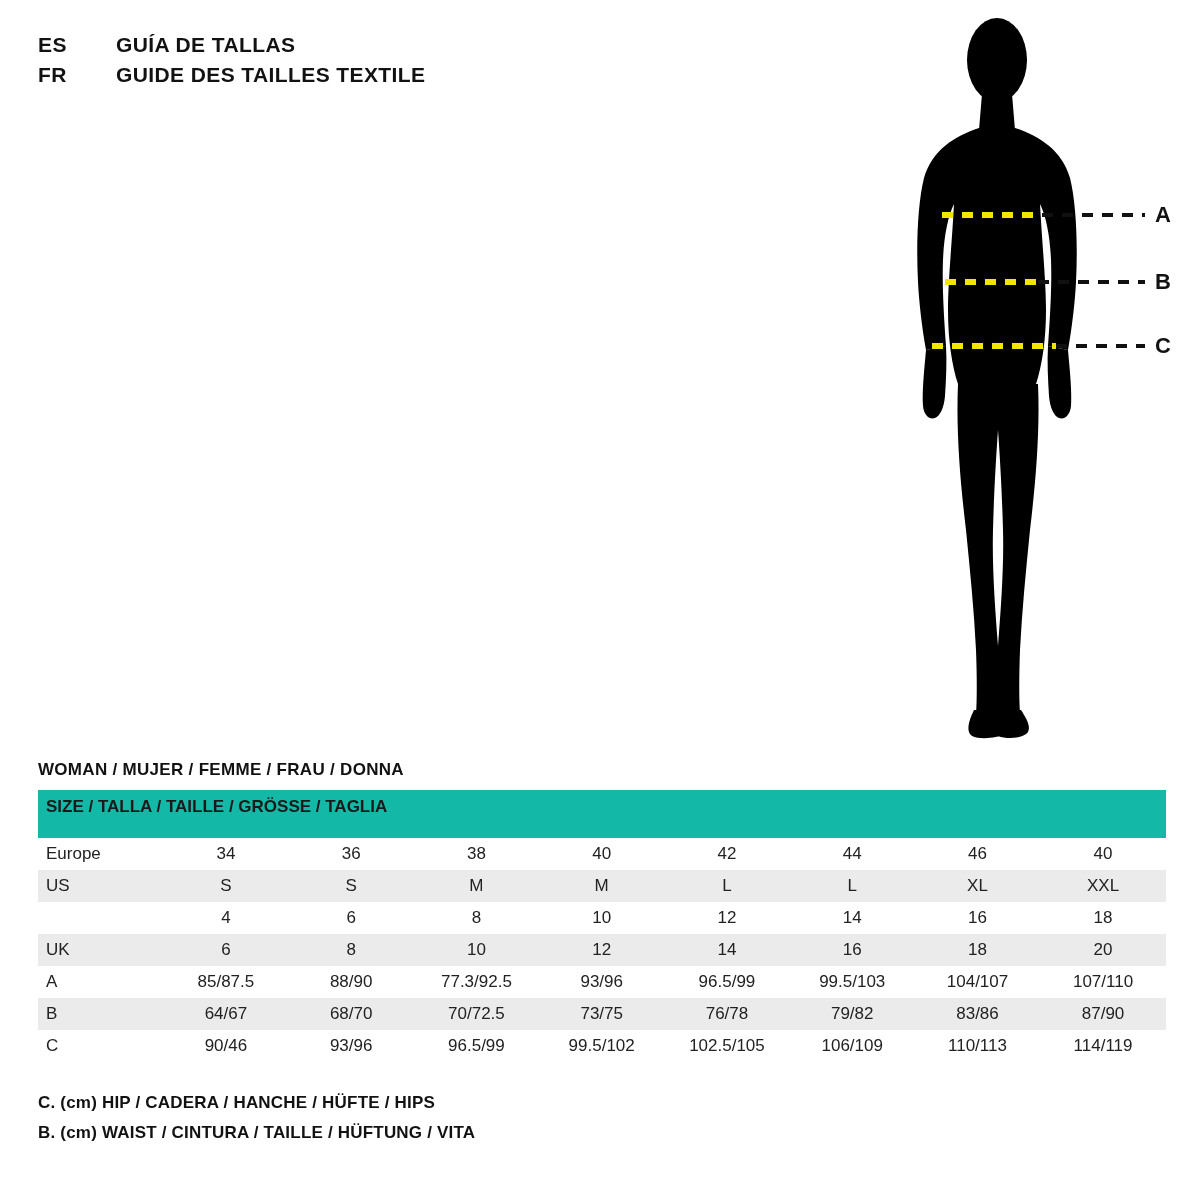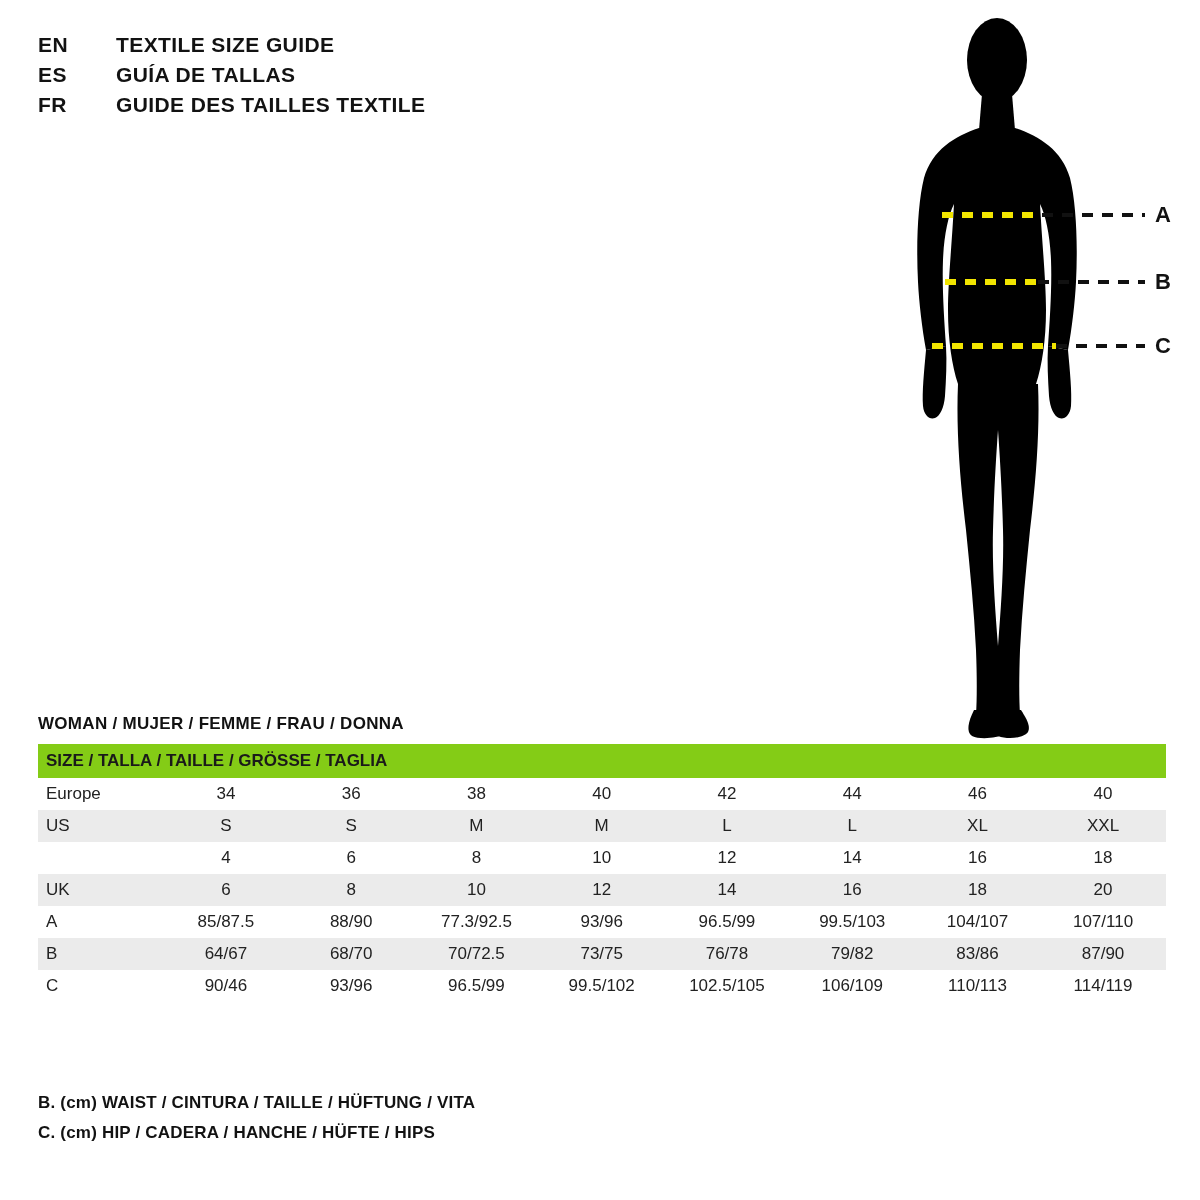--- a/index.html
+++ b/index.html
@@ -61,21 +61,21 @@
     position: absolute;
     font-size: 22px;
     font-weight: 700;
     color: #121212;
   }
 
   
   .table-section {
     position: absolute;
     left: 38px;
-    top: 714px;
+    top: 760px;
     width: 1128px;
   }
   .section-title {
     font-size: 17px;
     font-weight: 700;
     letter-spacing: 0.3px;
     color: #121212;
     margin-bottom: 10px;
   }
   table.size-table {
@@ -91,25 +91,25 @@
   }
   .col-label {
     width: 196px;
     padding-left: 8px !important;
     text-align: left;
   }
   .val {
     text-align: center;
   }
   tr.head-row td {
-    background: #84cc16;
+    background: #14b8a6;
     font-weight: 700;
     color: #1a1a1a;
     padding-top: 6px;
-    padding-bottom: 6px;
+    padding-bottom: 20px;
   }
   tr.shade td {
     background: #ebebeb;
   }
   tr.plain td {
     background: #ffffff;
     margin-left: 28px;
   }
 
   
@@ -125,24 +125,20 @@
     color: #121212;
     line-height: 30px;
     letter-spacing: 0.2px;
     white-space: nowrap;
   }
 </style>
 </head>
 <body>
 
 <div class="lang-block">
-  <div class="lang-row">
-    <span class="lang-code">EN</span>
-    <span class="lang-title">TEXTILE SIZE GUIDE</span>
-  </div>
   <div class="lang-row">
     <span class="lang-code">ES</span>
     <span class="lang-title">GUÍA DE TALLAS</span>
   </div>
   <div class="lang-row">
     <span class="lang-code">FR</span>
     <span class="lang-title">GUIDE DES TAILLES TEXTILE</span>
   </div>
 </div>
 
@@ -302,15 +298,15 @@
         <td class="val">102.5/105</td>
         <td class="val">106/109</td>
         <td class="val">110/113</td>
         <td class="val">114/119</td>
       </tr>
     </tbody>
   </table>
 </div>
 
 <div class="footnotes">
+  <div class="footnote">C. (cm) HIP / CADERA / HANCHE / HÜFTE / HIPS</div>
   <div class="footnote">B. (cm) WAIST / CINTURA / TAILLE / HÜFTUNG / VITA</div>
-  <div class="footnote">C. (cm) HIP / CADERA / HANCHE / HÜFTE / HIPS</div>
 </div>
 
 </body></html>

